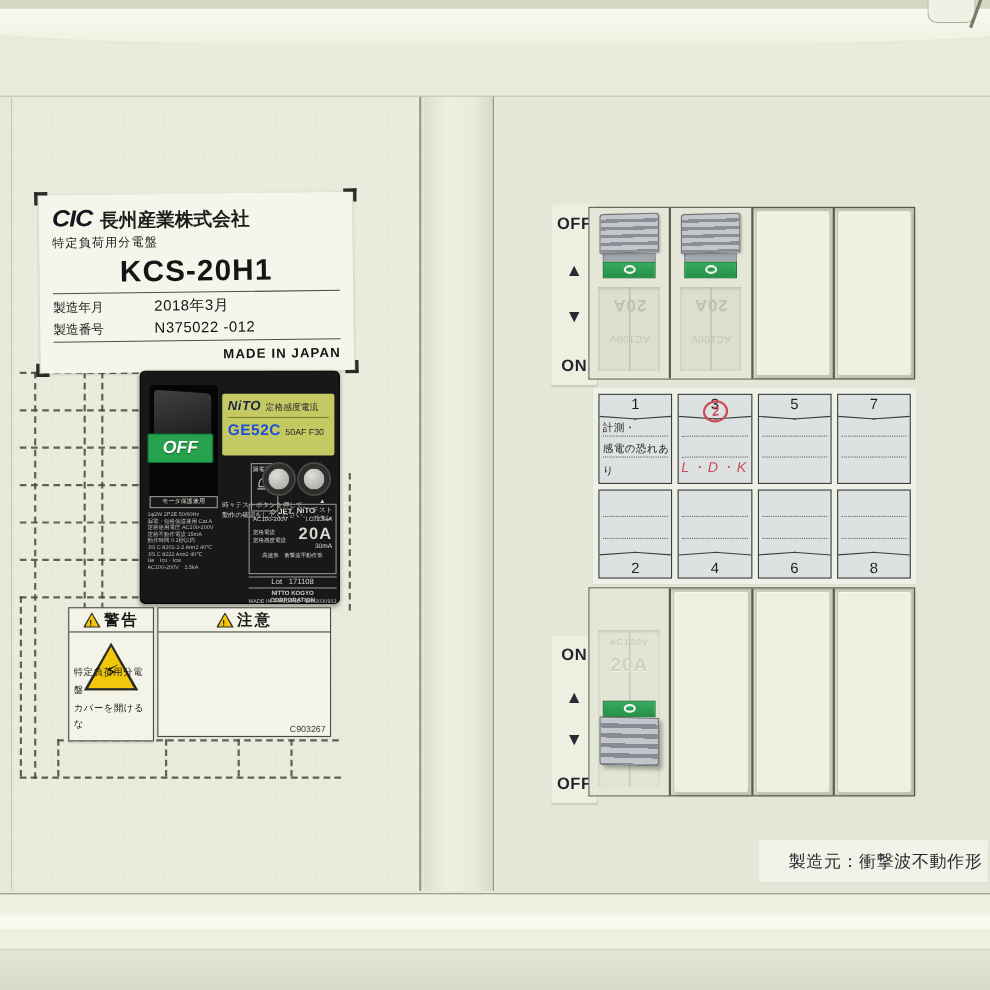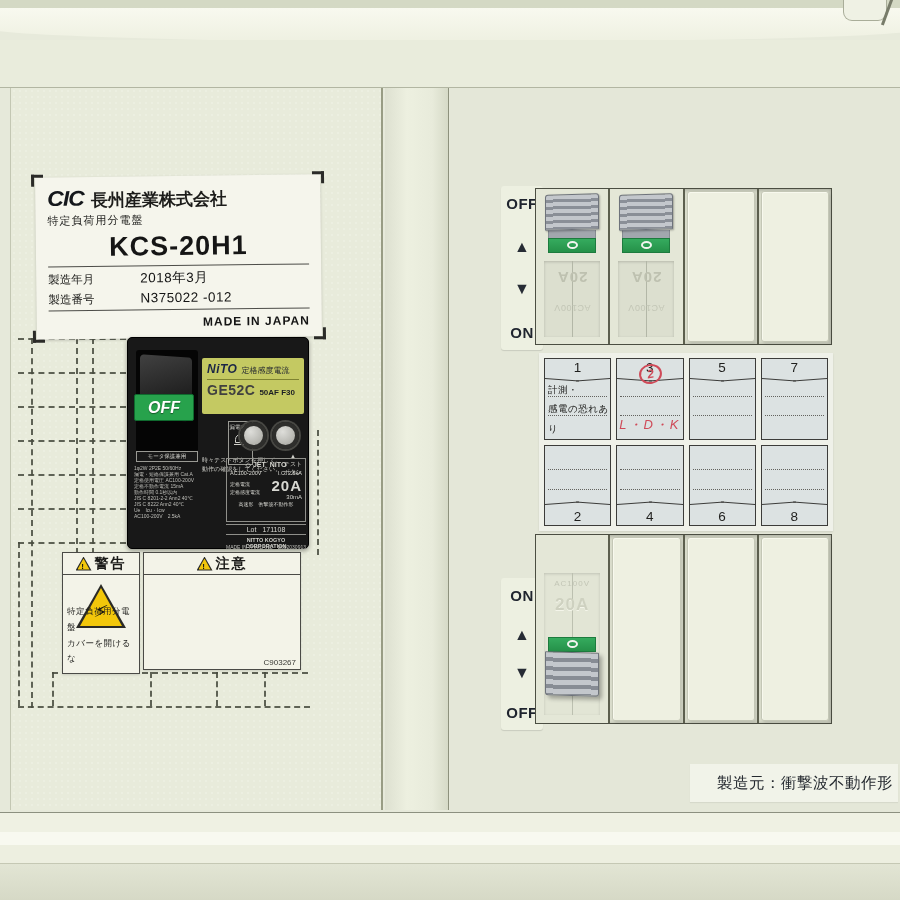--- a/index.html
+++ b/index.html
@@ -50,22 +50,22 @@
   #mainbk{left:127px;top:337px;width:182px;height:212px;background:#181818;border:1px solid #000;border-radius:5px;box-shadow:0 2px 4px rgba(0,0,0,.35)}
   #mb-well{left:8px;top:12px;width:62px;height:102px;background:#050505;border-radius:3px}
   #mb-handle{left:12px;top:18px;width:52px;height:64px;background:linear-gradient(160deg,#414141,#1d1d1d 70%);border-radius:4px 4px 7px 7px;transform:skewY(4deg)}
   #mb-off{left:6px;top:56px;width:60px;height:27px;background:#27a24c;border:1px solid #0f6a2e;border-radius:2px;
           display:flex;align-items:center;justify-content:center;font-size:16px;font-weight:900;font-style:italic;color:#fff;text-shadow:0 1px 1px rgba(0,0,0,.45)}
   #mb-nito{left:74px;top:20px;width:102px;height:56px;background:#c4c962;border-radius:2px;padding:4px 5px 2px}
   .mbn-row{display:flex;align-items:baseline;gap:4px}
   .mbn-brand{font-size:12px;font-weight:900;font-style:italic;color:#1b2646;letter-spacing:.5px}
   .mbn-cat{font-size:8px;color:#23272f}
   .mbn-div{border-top:1px solid #7e8330;margin:3px 0 2px}
-  .mbn-model{font-size:14px;font-weight:900;color:#404040;letter-spacing:.5px}
-  .mbn-frame{font-size:8px;font-weight:bold;color:#1b1e24}
+  .mbn-model{font-size:14px;font-weight:900;color:#1d4ed8;letter-spacing:.5px}
+  .mbn-frame{font-size:8px;font-weight:normal;color:#1b1e24}
   #mb-leak{left:100px;top:83px;width:25px;height:44px;border:1px solid #9a9a94;text-align:center;font-size:5.5px;color:#d6d6d0;padding-top:2px;line-height:1.2}
   .lamp{width:11px;height:9px;border:1.5px solid #cfcfc9;border-radius:6px 6px 0 0;margin:3px auto 0}
   .lampbase{width:13px;border-top:1.5px solid #cfcfc9;margin:1px auto 0}
   .mb-btn{width:27px;height:27px;border-radius:50%;background:radial-gradient(circle at 35% 30%,#dededa,#a3a39d);border:4px solid #2e2e2c;box-shadow:0 0 0 2px #474743}
   #mb-btn1{left:112px;top:84px}
   #mb-btn2{left:144px;top:84px}
   #mb-note{left:74px;top:118px;width:80px;font-size:6px;line-height:1.5;color:#d0d0ca}
   #mb-testlbl{left:154px;top:114px;width:22px;text-align:center;font-size:6px;line-height:1.35;color:#d0d0ca}
   #mb-spech{left:8px;top:113px;width:62px;height:11px;border:1px solid #9a9a94;font-size:5.5px;color:#d8d8d2;text-align:center;line-height:9px}
   #mb-specl{left:6px;top:127px;width:88px;font-size:5px;line-height:1.2;color:#bfbfba}

